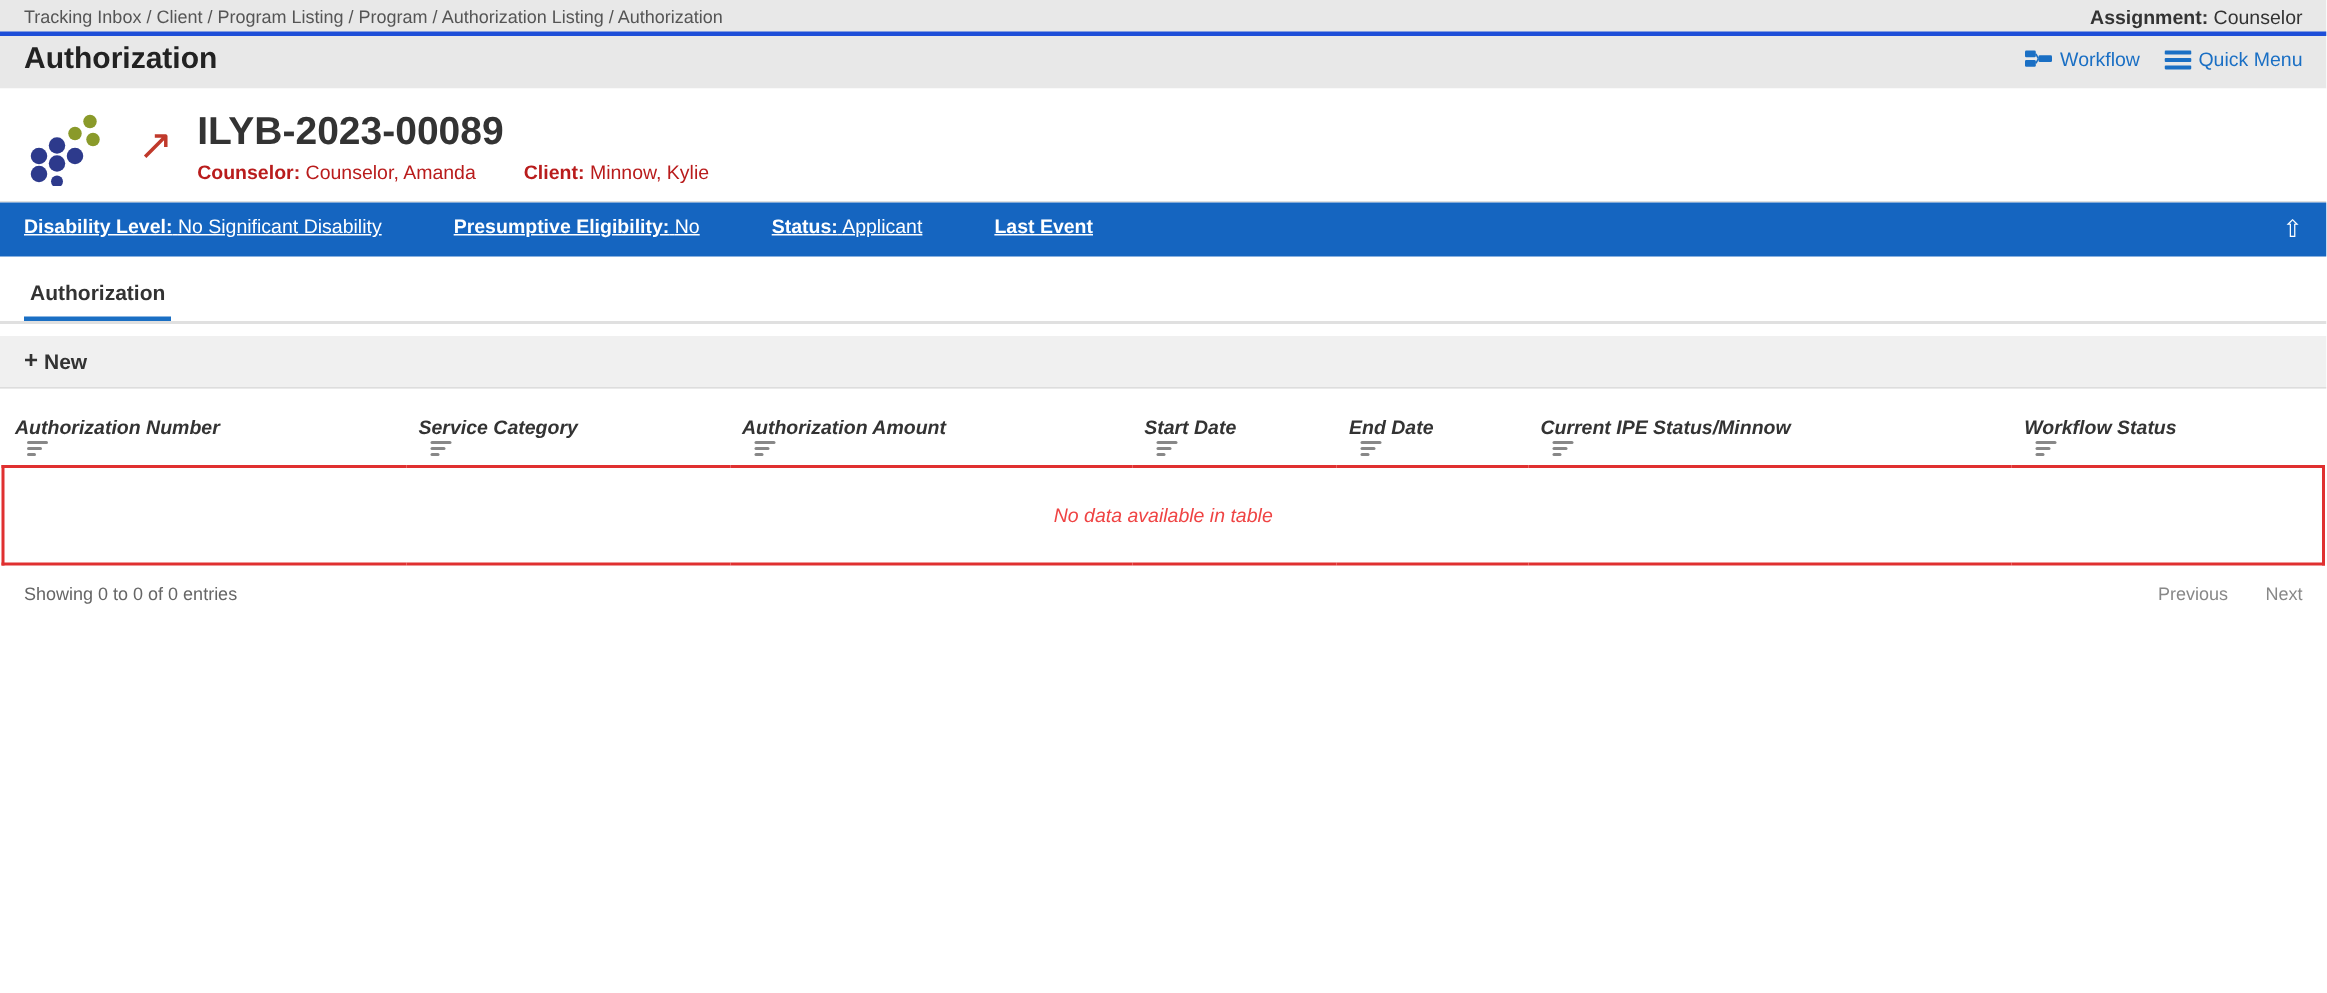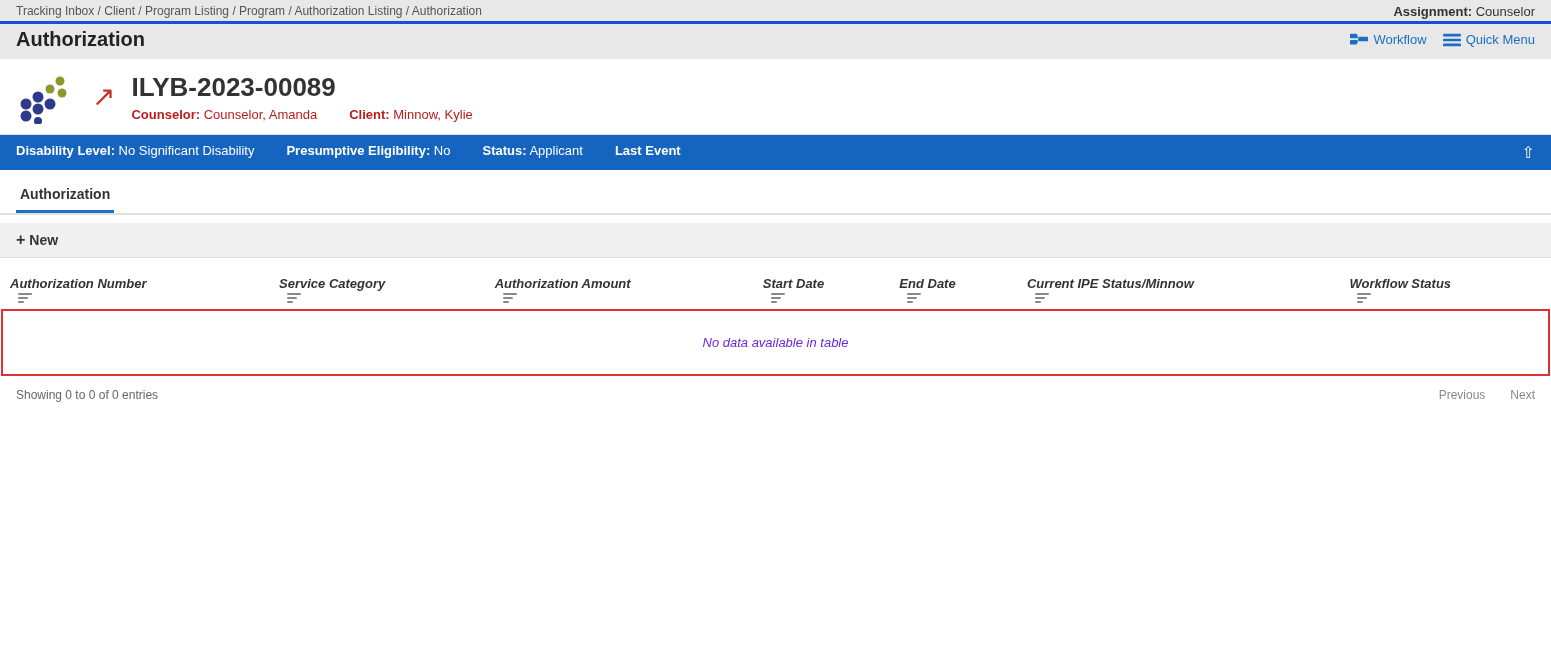--- a/index.html
+++ b/index.html
@@ -120,21 +120,21 @@
     }
     .filter-lines { display: flex; flex-direction: column; gap: 2px; cursor: pointer; }
     .filter-line { height: 2px; background: #888; border-radius: 1px; }
     .filter-line:nth-child(1) { width: 14px; }
     .filter-line:nth-child(2) { width: 10px; }
     .filter-line:nth-child(3) { width: 6px; }
 
     .no-data-row td {
       text-align: center;
       padding: 24px;
-      color: #6d28d9;
+      color: #ef4444;
       font-size: 13px;
       border: 2px solid #e03030;
     }
 
     
     .table-footer {
       padding: 8px 16px;
       display: flex;
       justify-content: space-between;
       align-items: center;
@@ -239,21 +239,21 @@
       <span>
         <strong>Client:</strong>
         <span>Minnow, Kylie</span>
       </span>
     </div>
   </div>
 </div>
 
 <div class="status-bar">
   <div class="status-bar-left" style="flex: 1; display: flex; flex-direction: column; gap: 2px;">
-    <div style="display: flex; gap: 32px; align-items: center;">
+    <div style="display: flex; gap: 48px; align-items: center; text-decoration: underline;">
       <span>
         <strong>Disability Level:</strong>
         <span>No Significant Disability</span>
       </span>
       <span>
         <strong>Presumptive Eligibility:</strong>
         <span>No</span>
       </span>
       <span>
         <strong>Status:</strong>

